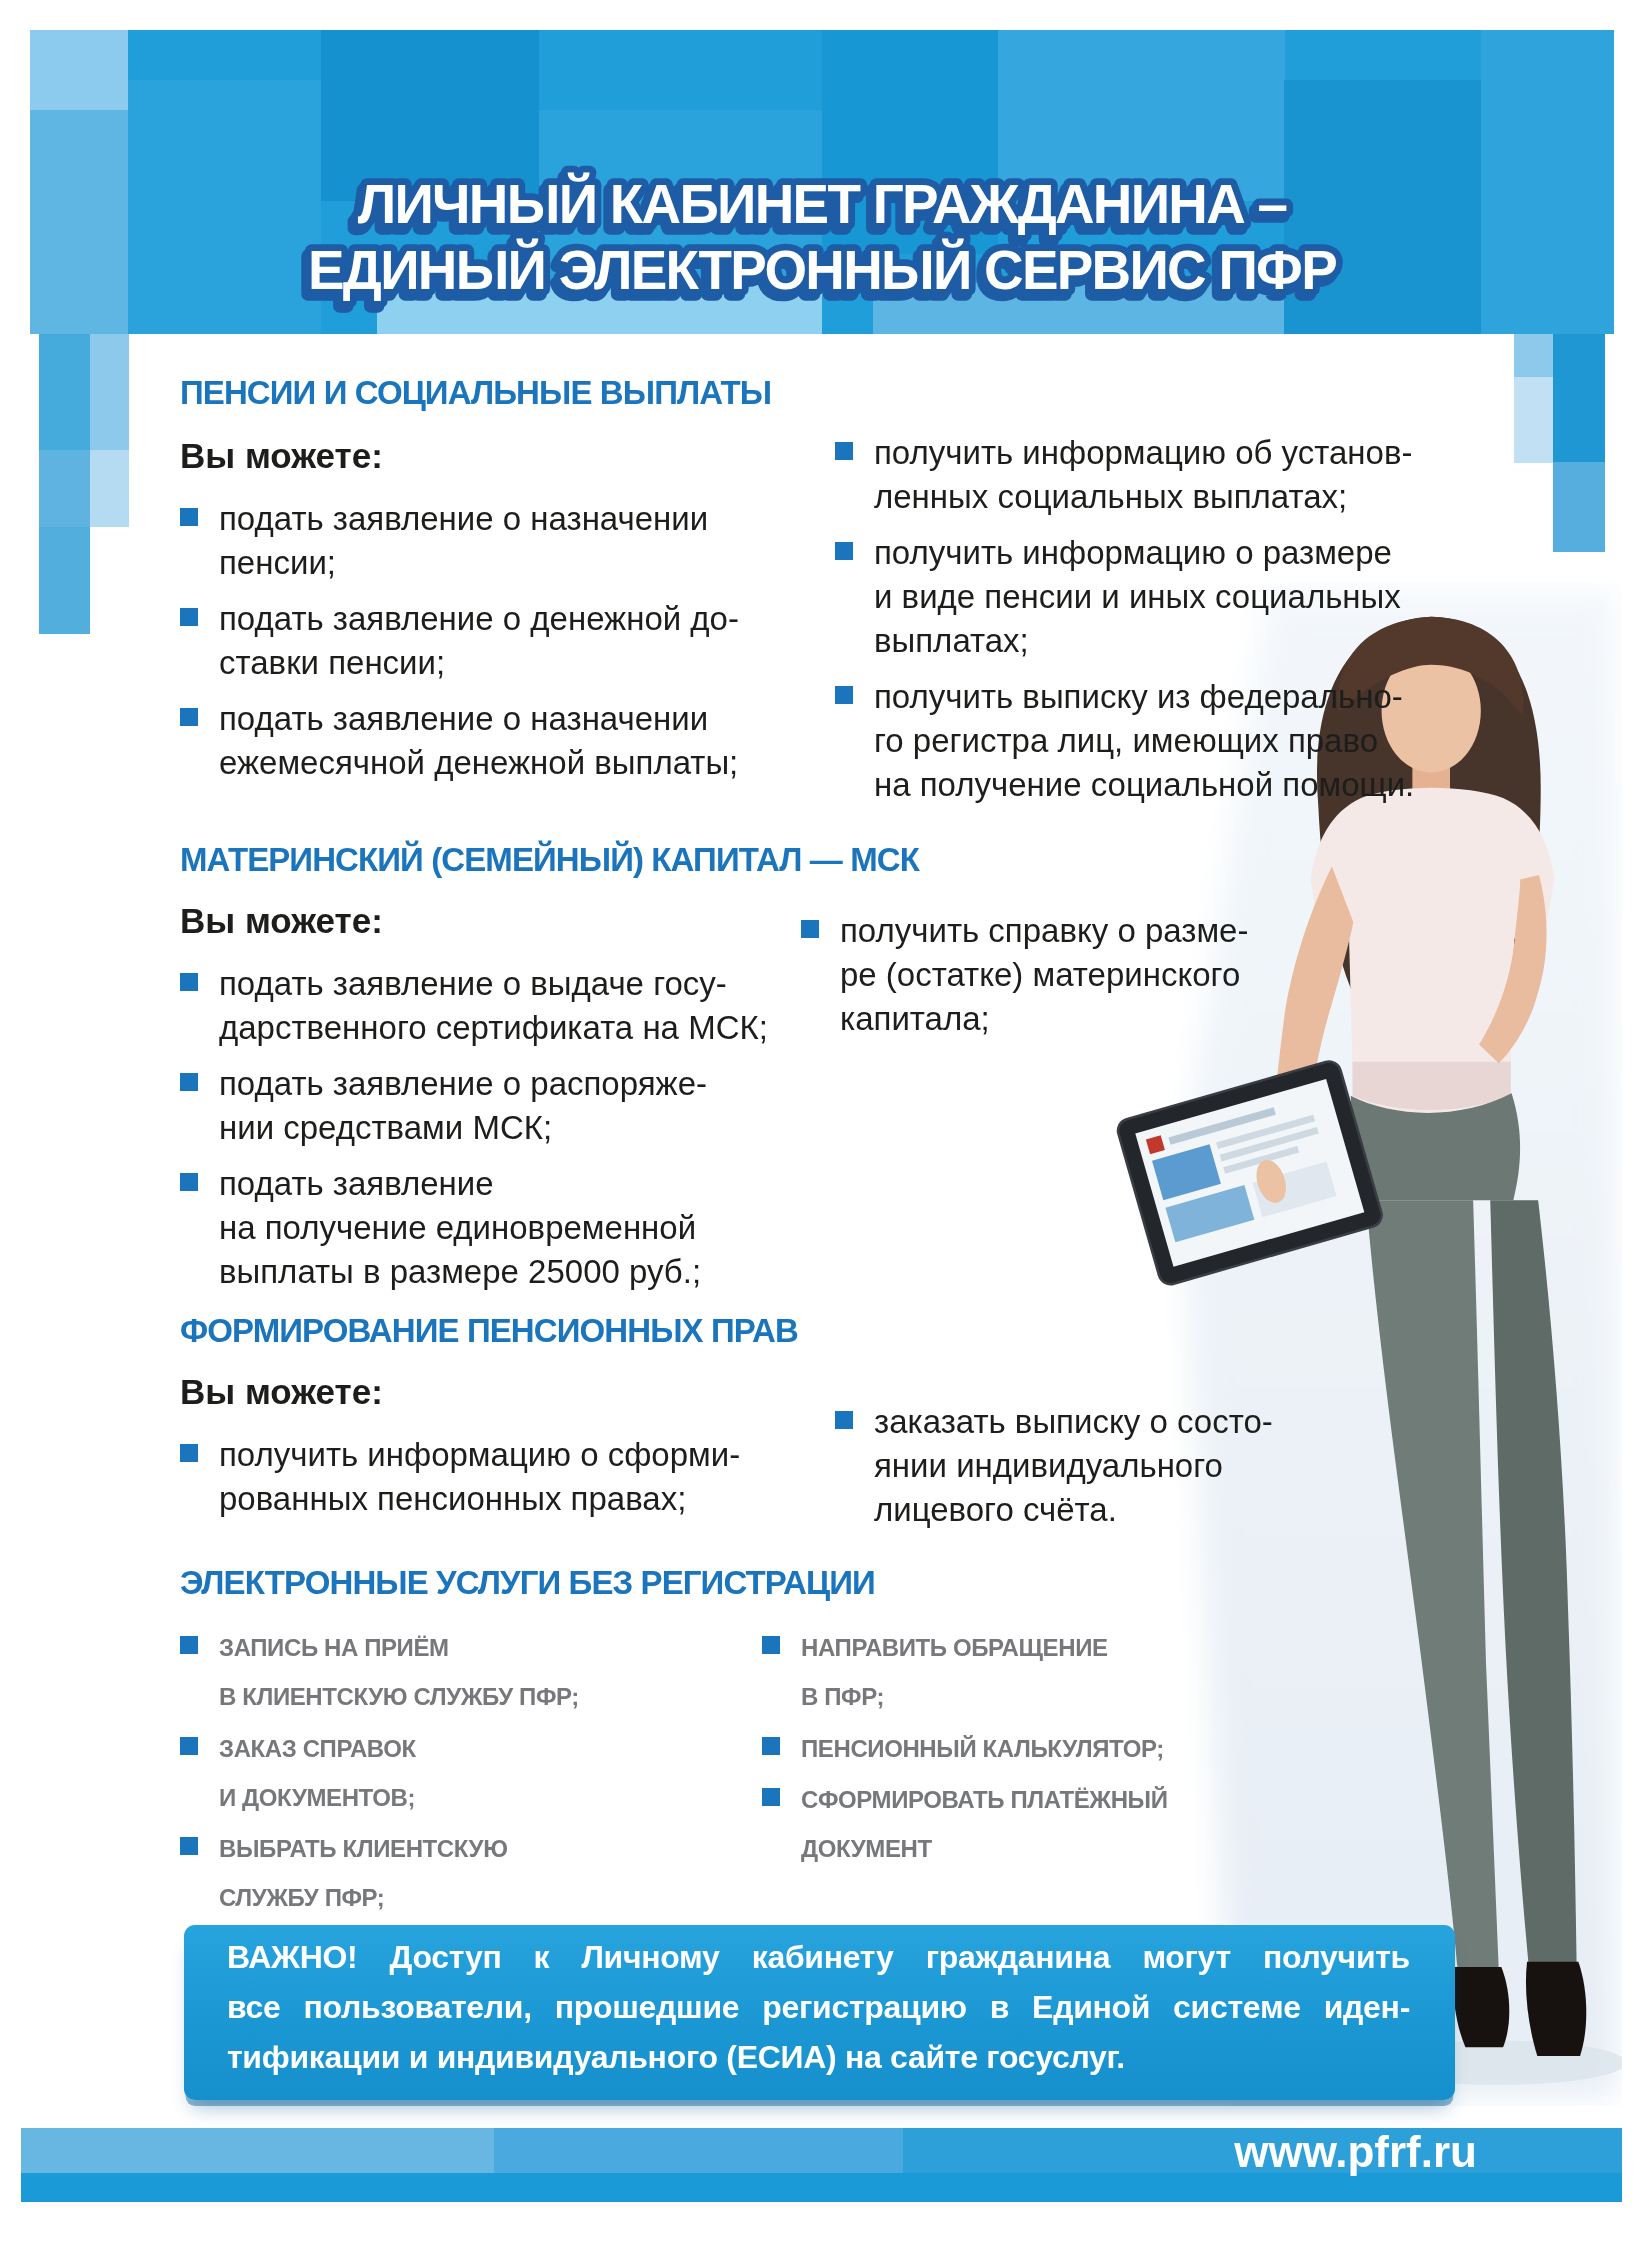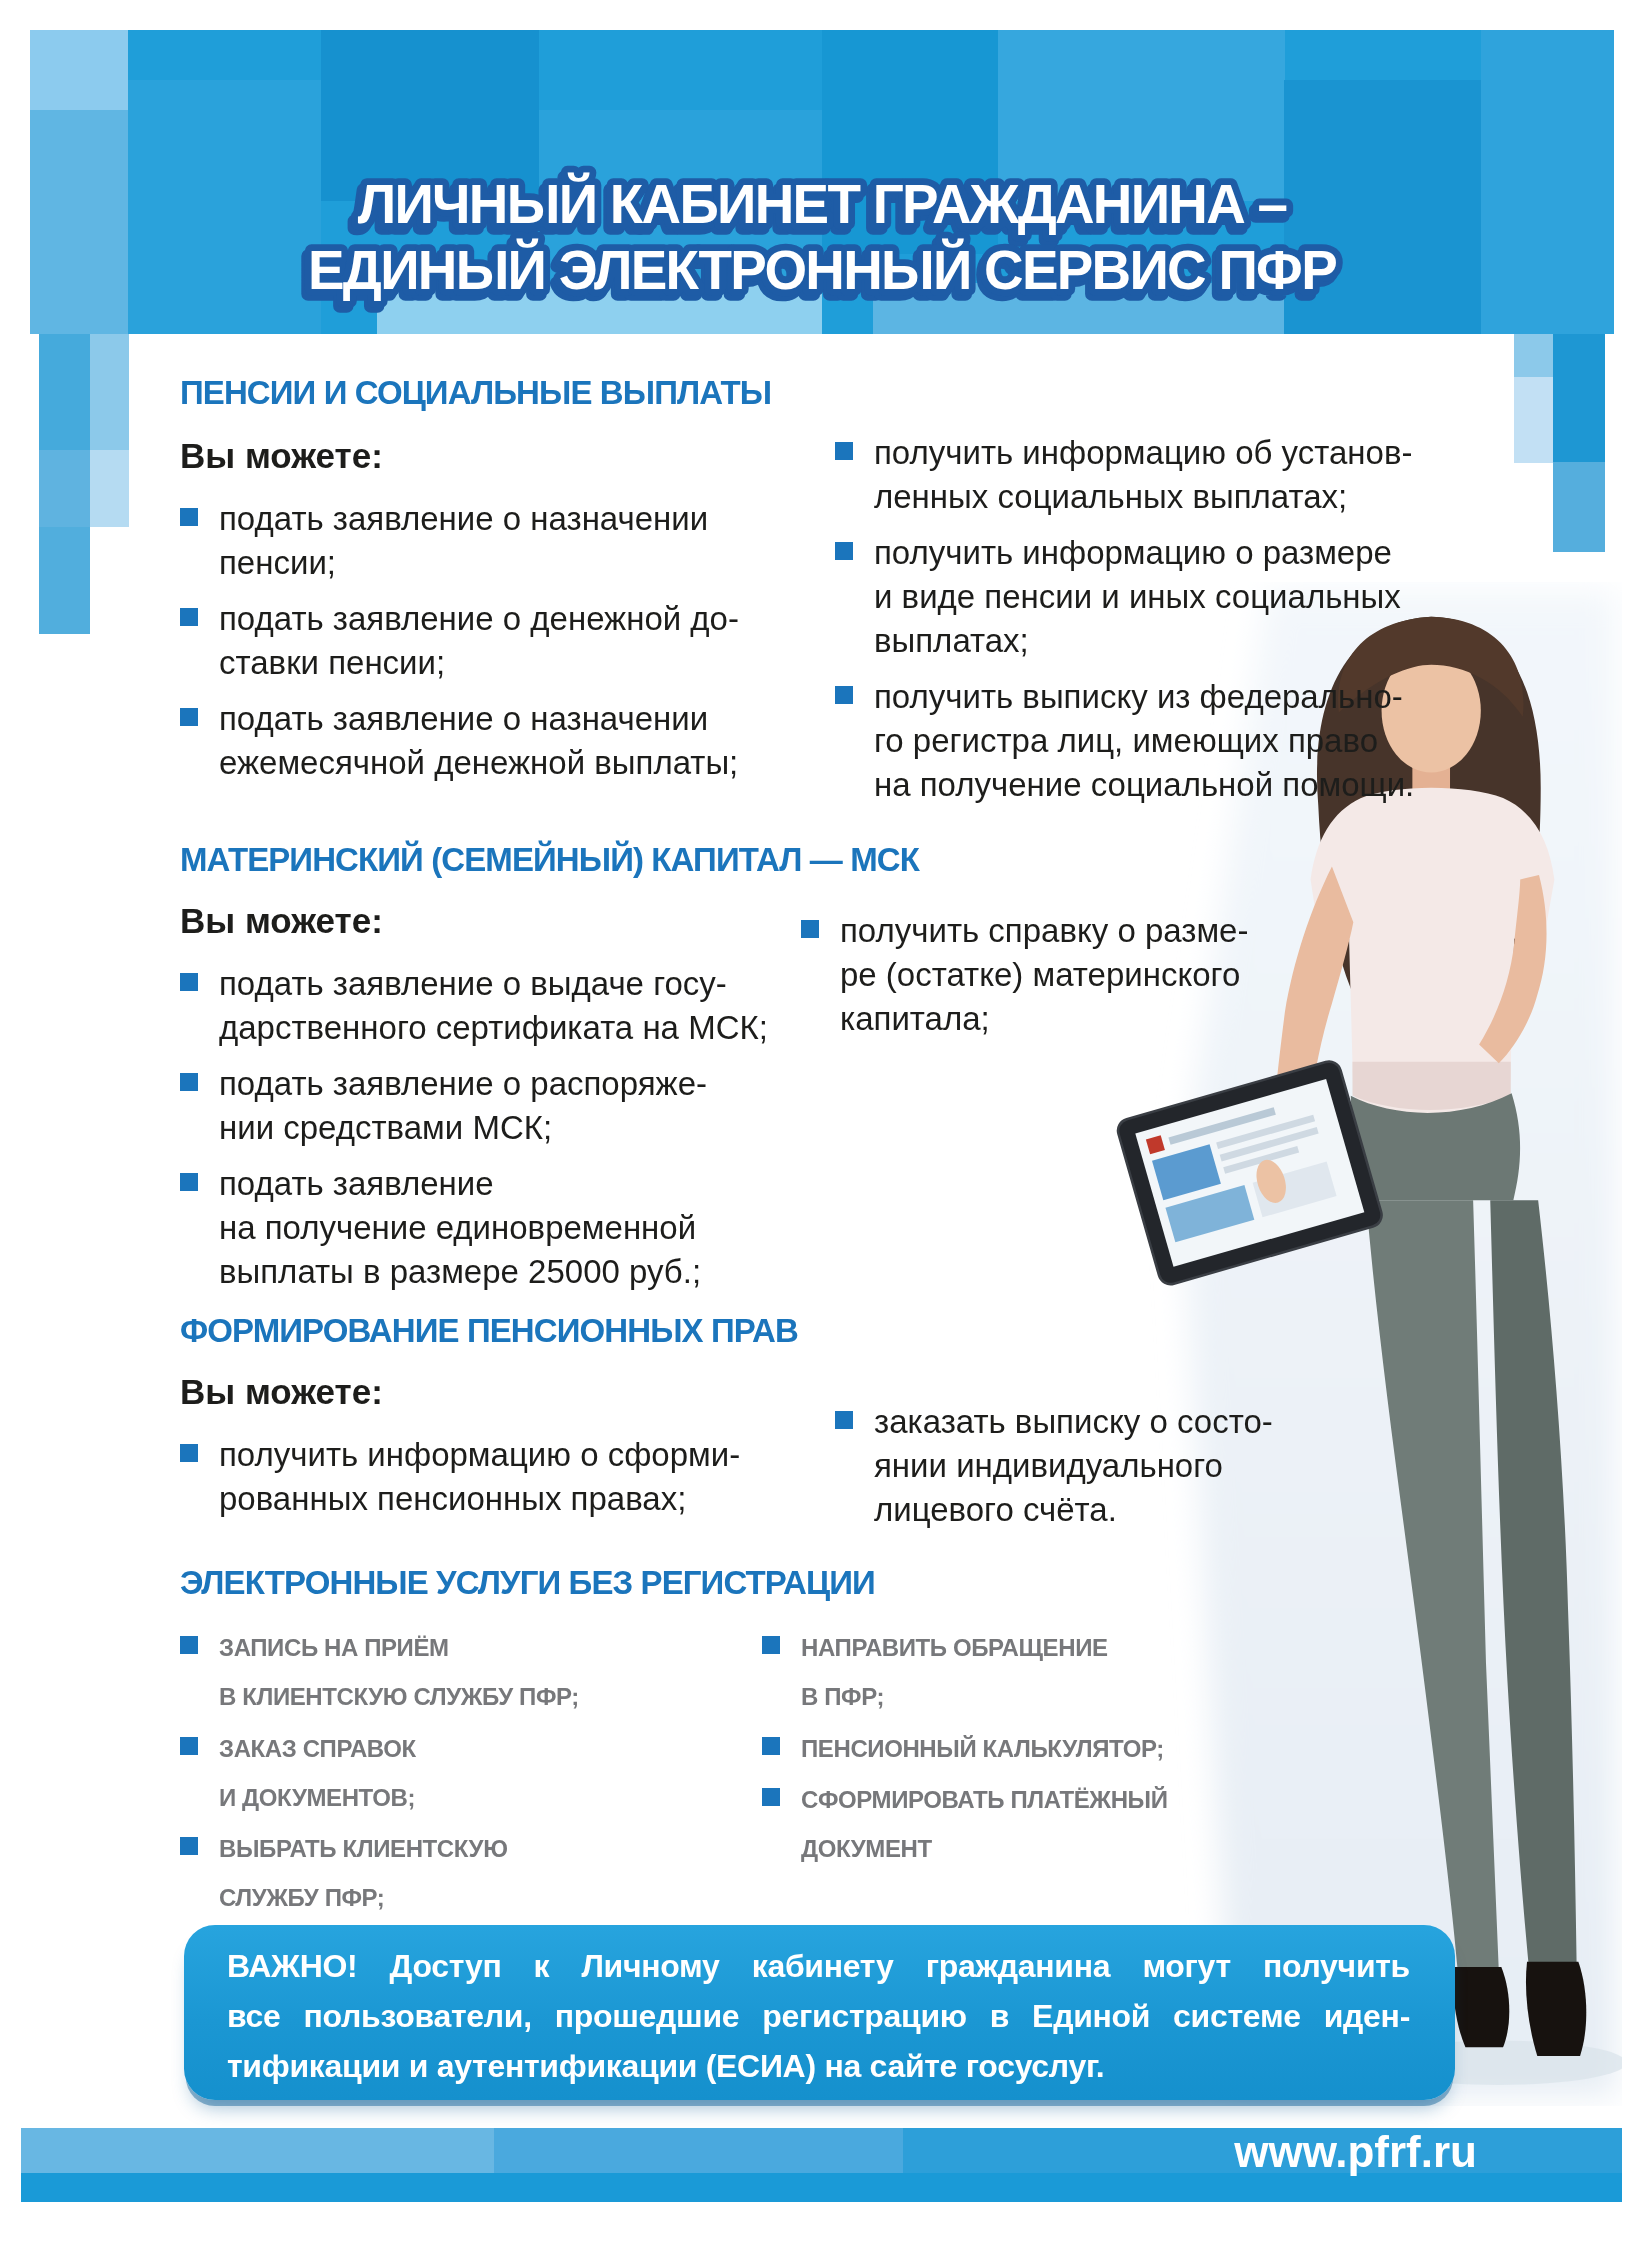--- a/index.html
+++ b/index.html
@@ -23,24 +23,24 @@
   .col{position:absolute;}
   .intro{font-size:35px;font-weight:bold;color:#1d1d1b;line-height:43px;margin-bottom:19.7px;}
   .li{position:relative;padding-left:39px;margin-bottom:12px;}
   .li .sq{position:absolute;left:0;top:11px;width:18px;height:18px;background:#1b75bc;}
   .li .t{font-size:33px;line-height:44px;color:#1d1d1b;white-space:pre-line;}
   .caps.li{margin-bottom:2.6px;}
   .caps .sq{top:13px;}
   .caps .t{font-size:24px;line-height:49px;font-weight:bold;color:#77787b;letter-spacing:-0.4px;}
   
   .important{
-    position:absolute;left:184px;top:1925px;width:1271px;height:175px;border-radius:31px;
+    position:absolute;left:184px;top:1925px;width:1271px;height:175px;border-radius:11px;
     background:linear-gradient(180deg,#27a4de 0%,#1b97d3 55%,#1590cd 100%);
     box-shadow:0 7.7px 0 -1.7px rgba(14,96,150,.45), 0 15.4px 19px -8.6px rgba(14,96,150,.4);
-    padding:16px 45px 0 43px;box-sizing:border-box;z-index:3;
+    padding:7px 45px 0 43px;box-sizing:border-box;z-index:3;
   }
   .imp-line{font-size:32px;font-weight:bold;color:#ffffff;line-height:50px;letter-spacing:-0.3px;}
   .just{text-align:justify;text-align-last:justify;}
   
   .f-seg{position:absolute;}
   .footer-url{
     position:absolute;left:903px;top:2129px;width:574px;height:45px;line-height:45px;
     text-align:right;font-size:44px;font-weight:bold;color:#ffffff;z-index:4;
   }
   .photo{position:absolute;left:899px;top:582px;z-index:1;}
@@ -250,21 +250,21 @@
           <span class="sq"></span>
           <div class="t">СФОРМИРОВАТЬ ПЛАТЁЖНЫЙ
 ДОКУМЕНТ</div>
         </div>
     </div>
   </div>
 
   <div class="important">
     <div class="imp-line just">ВАЖНО! Доступ к Личному кабинету гражданина могут получить</div>
     <div class="imp-line just">все пользователи, прошедшие регистрацию в Единой системе иден-</div>
-    <div class="imp-line">тификации и аутентификации (ЕСИА) на сайте госуслуг.</div>
+    <div class="imp-line">тификации и индивидуального (ЕСИА) на сайте госуслуг.</div>
   </div>
 
   <div class="f-seg" style="left:21.4px;top:2128px;width:473px;height:45px;background:#68b7e3;"></div>
   <div class="f-seg" style="left:494px;top:2128px;width:409px;height:45px;background:#4aa9de;"></div>
   <div class="f-seg" style="left:903px;top:2128px;width:719px;height:45px;background:#2d9fd9;"></div>
   <div class="f-seg" style="left:21.4px;top:2173px;width:1601px;height:45px;background:#1a9ad7;"></div>
   <div class="footer-url">www.pfrf.ru</div>
 
 </div>
 

